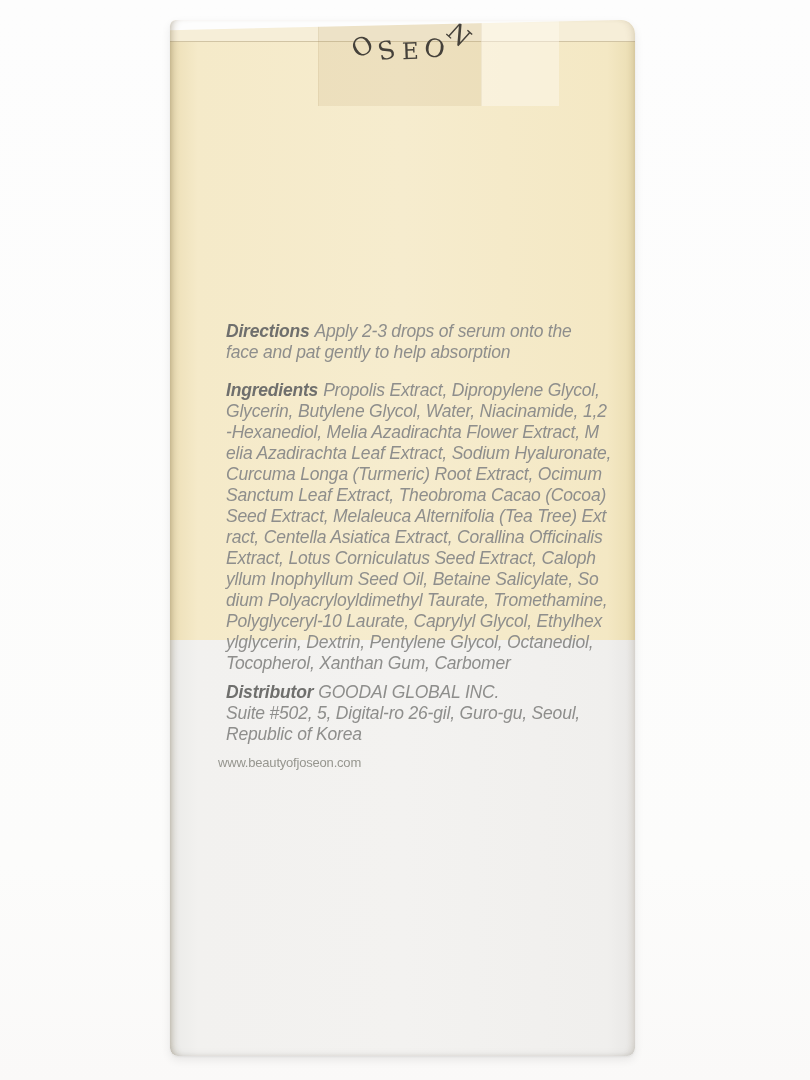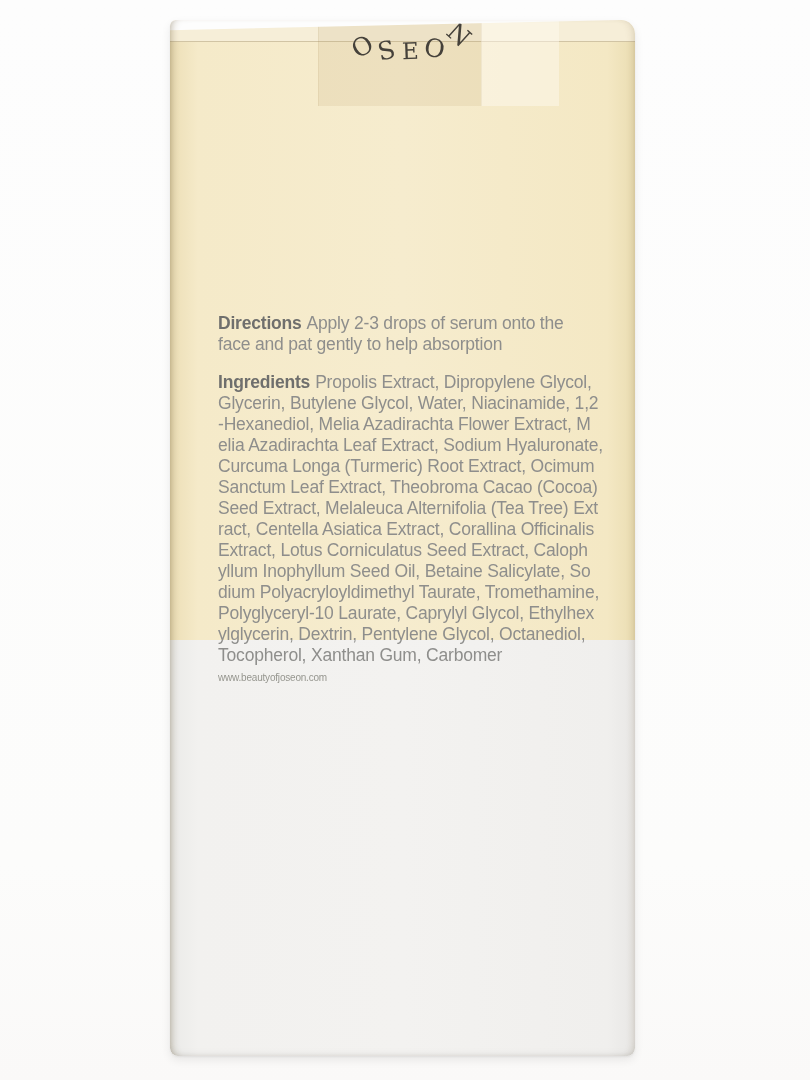--- a/index.html
+++ b/index.html
@@ -59,25 +59,25 @@
     clip-path:polygon(28% 0,100% 0,100% 100%,0 100%,0 52%);}
   .lid-letter:nth-child(2){transform:translateY(18px) rotate(-13deg);}
   .lid-letter:nth-child(3){transform:translateY(20px) rotate(-2deg);font-size:23px;}
   .lid-letter:nth-child(4){transform:translateY(16px) rotate(10deg);}
   .lid-letter:nth-child(5){transform:translateY(2px) rotate(42deg);}
   
   .text-col{
     position:absolute;left:48px;top:293px;width:416px;
     font-size:17.5px;line-height:21px;letter-spacing:-0.2px;color:#8e8e8c;
   }
-  .sec{margin:0;white-space:pre-line;}
+  .sec{margin:8px;white-space:pre-line;font-style:italic;}
   .sec .h{font-weight:700;color:#6f6f6d;margin-right:5px;white-space:normal;}
   .gap17{margin-top:17px;}
   .gap12{margin-top:12px;}
-  .website{margin:2px 0 0 0;font-size:10px;line-height:19px;color:#96968f;}
+  .website{margin:2px 0 0 0;font-size:13px;line-height:19px;color:#96968f;}
 </style>
 </head>
 <body>
 
 <div class="stage">
   <div class="box">
 
     <div class="flap"></div>
     <div class="panel-cream"></div>
     <div class="panel-white"></div>
@@ -110,19 +110,22 @@
 ract, Centella Asiatica Extract, Corallina Officinalis
 Extract, Lotus Corniculatus Seed Extract, Caloph
 yllum Inophyllum Seed Oil, Betaine Salicylate, So
 dium Polyacryloyldimethyl Taurate, Tromethamine,
 Polyglyceryl-10 Laurate, Caprylyl Glycol, Ethylhex
 ylglycerin, Dextrin, Pentylene Glycol, Octanediol,
 Tocopherol, Xanthan Gum, Carbomer</span></p>
 
 
 
+      <p class="sec"><b class="h">Distributor</b><span>GOODAI GLOBAL INC.
+Suite #502, 5, Digital-ro  26-gil, Guro-gu,  Seoul,
+Republic of Korea</span></p>
 
 
       <p class="website">www.beautyofjoseon.com</p>
 
     </div>
   </div>
 </div>
 
 </body></html>

